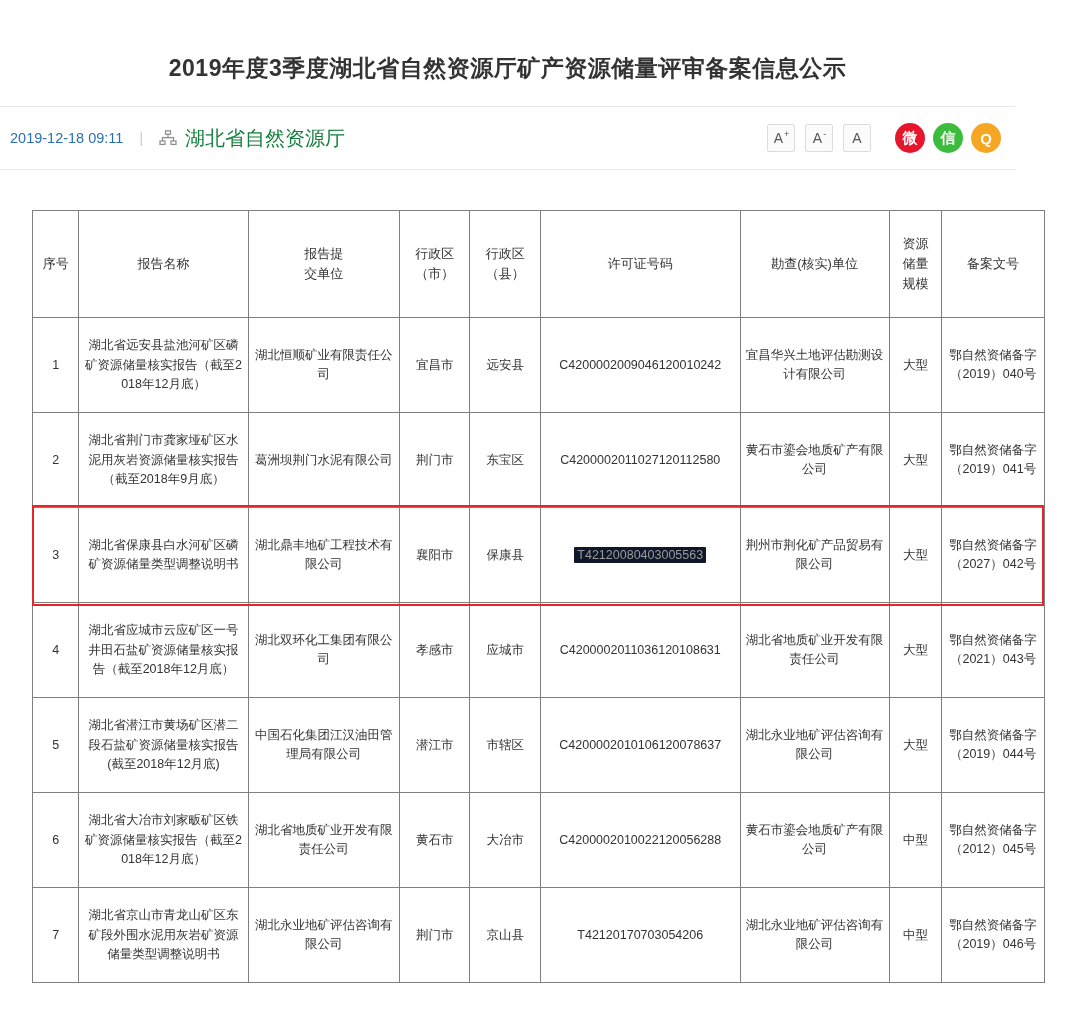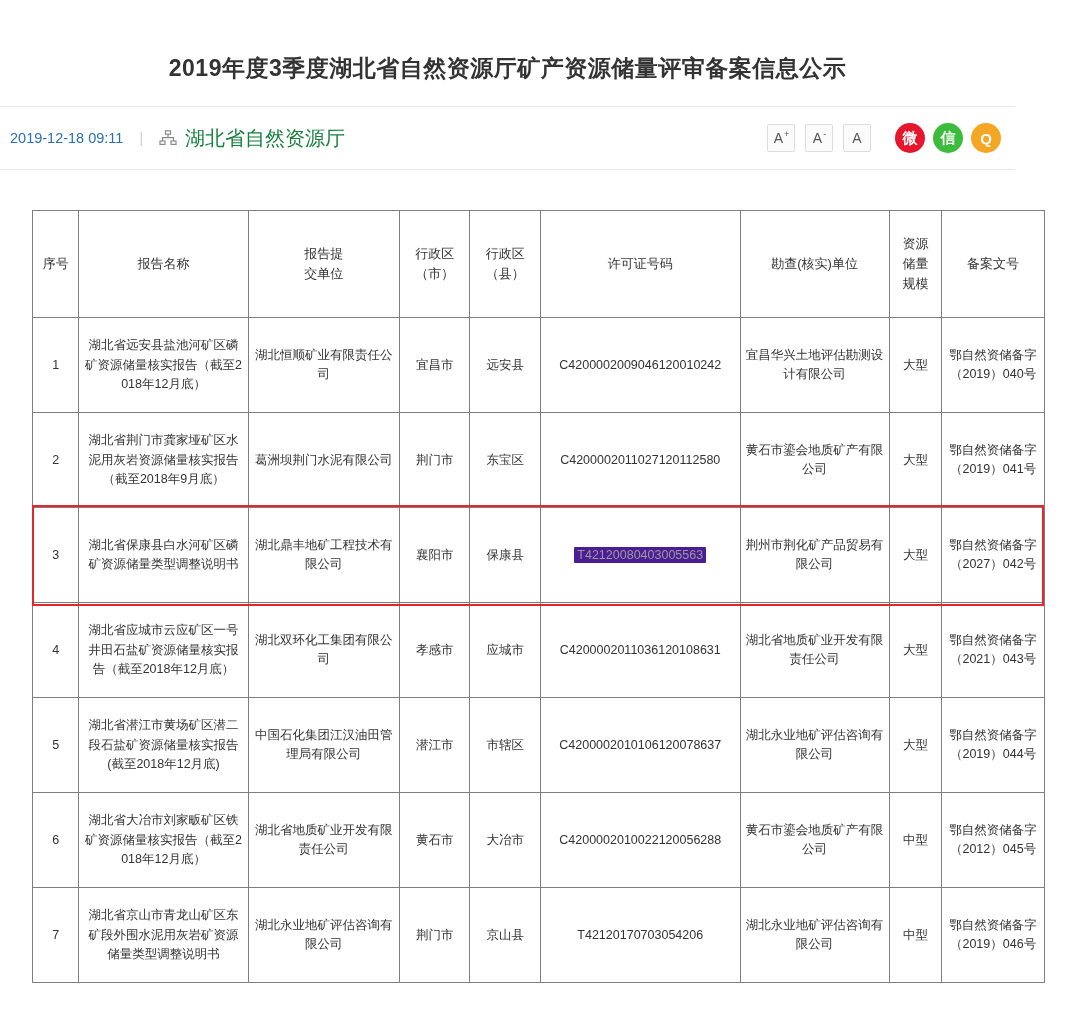--- a/index.html
+++ b/index.html
@@ -145,21 +145,21 @@
   .hl-box {
     position: absolute;
     left: 32px;
     width: 1012px;
     border: 2px solid #e8252a;
     box-sizing: border-box;
     pointer-events: none;
     z-index: 5;
   }
   .redacted {
-    background: #4c1d95;
+    background: #0f172a;
     color: #9a9a9a;
     padding: 1px 3px;
     border-radius: 1px;
   }
 
   .col-idx   { width: 46px; }
   .col-name  { width: 168px; }
   .col-unit  { width: 150px; }
   .col-city  { width: 70px; }
   .col-county{ width: 70px; }

